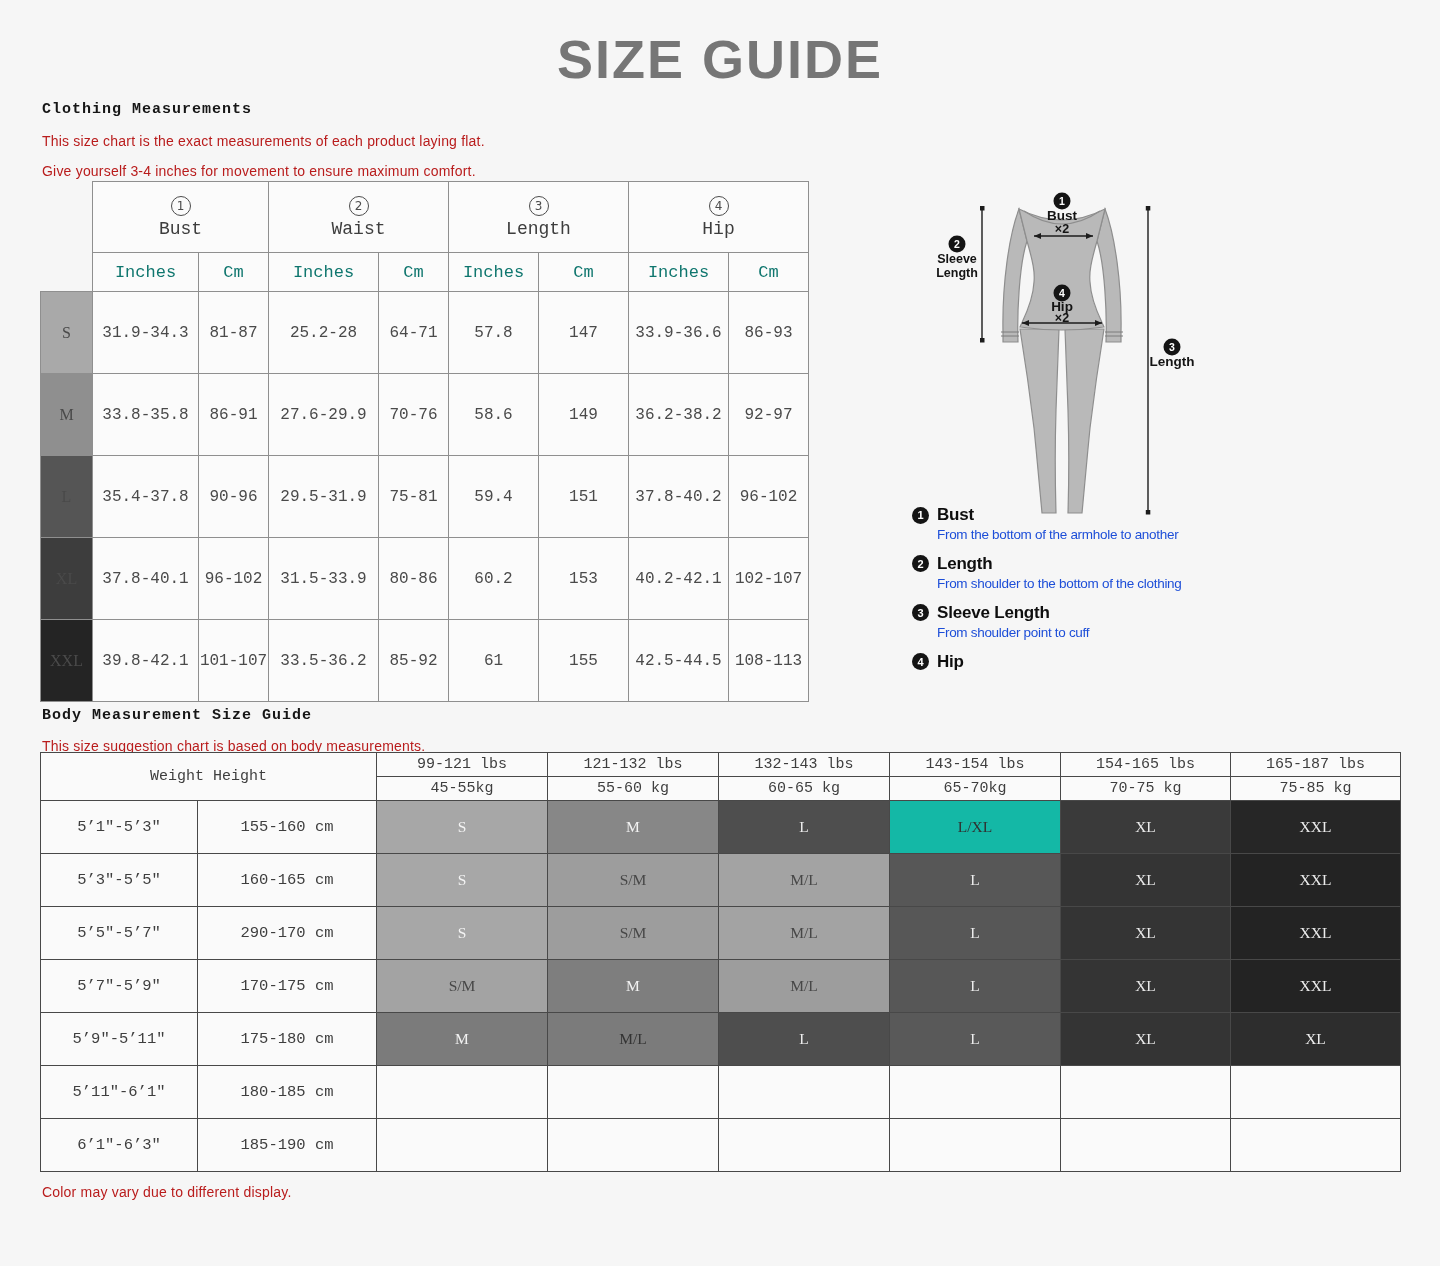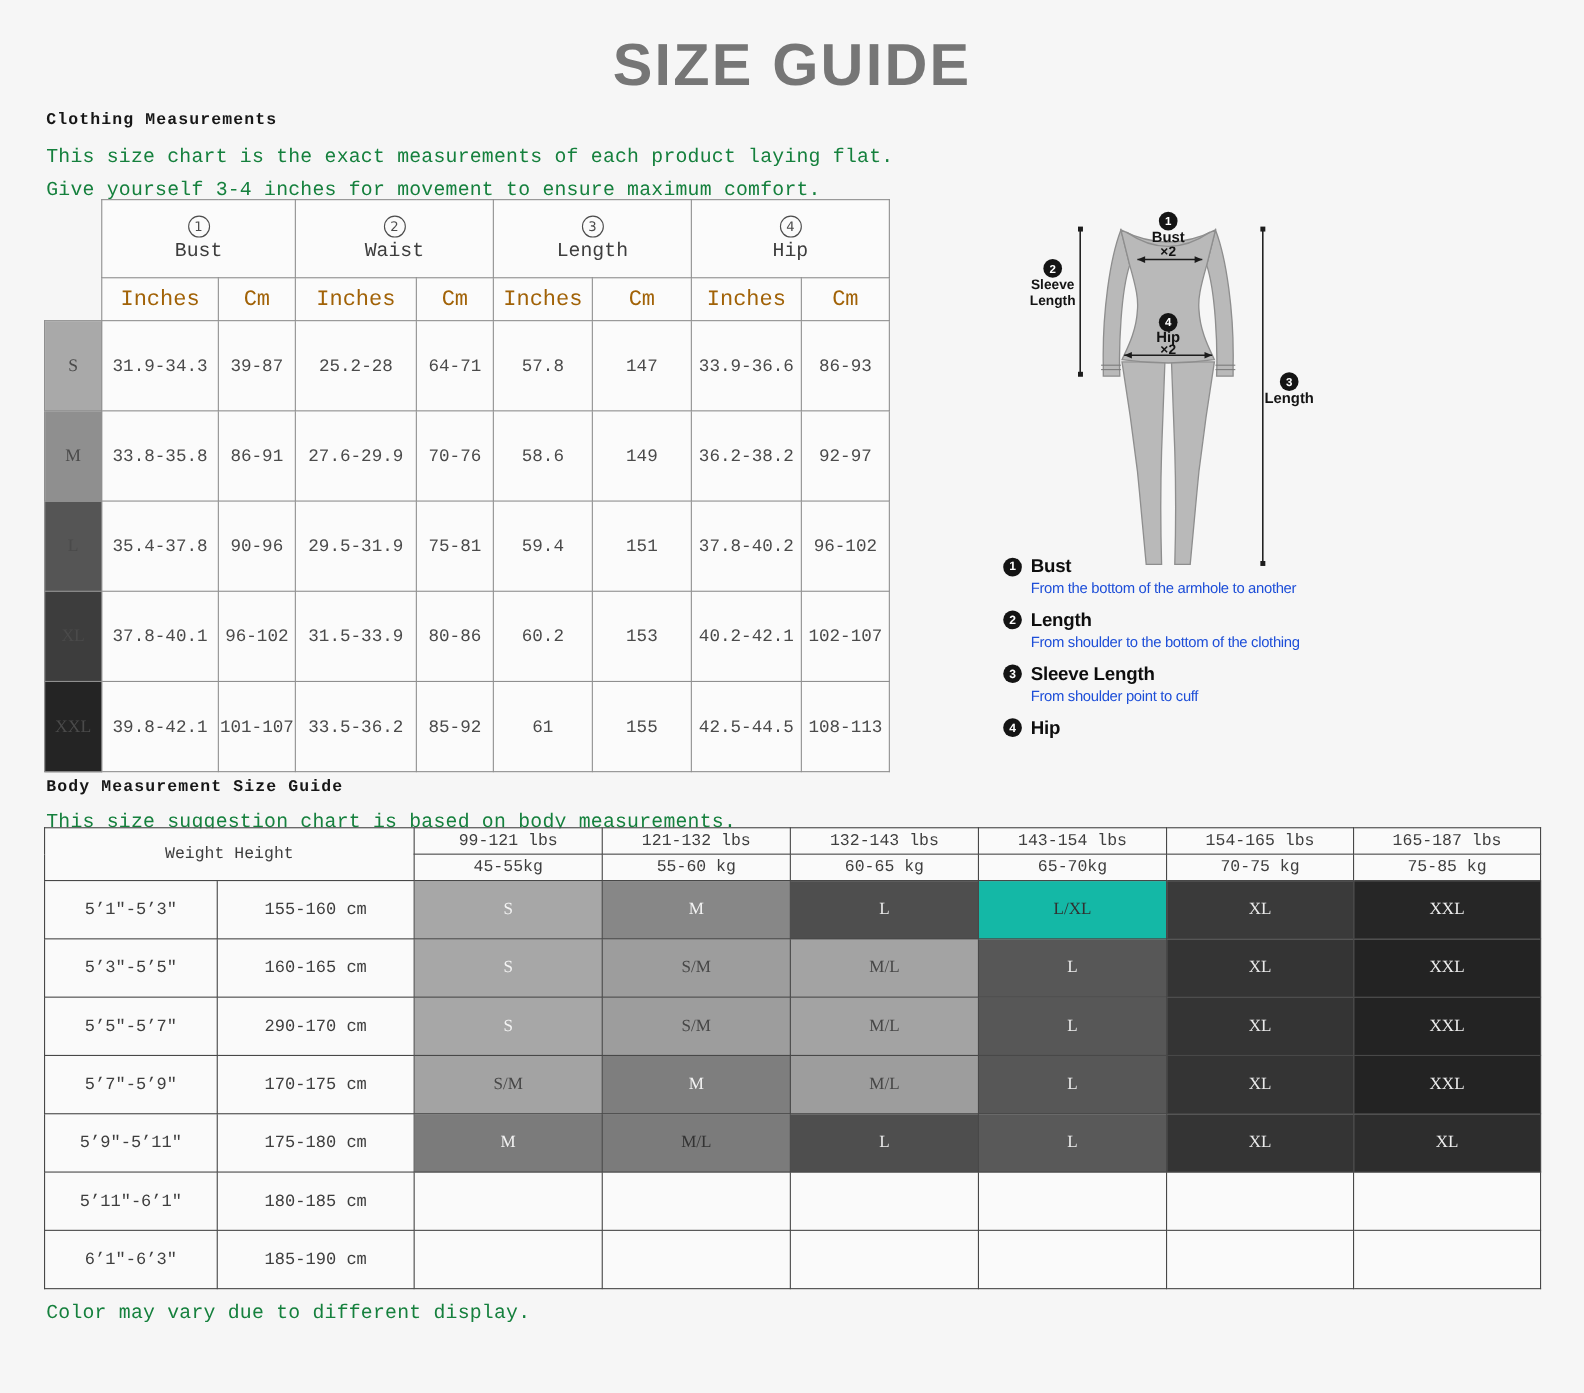--- a/index.html
+++ b/index.html
@@ -21,41 +21,41 @@
   }
 
   
   .sec-heading {
     position:absolute;
     font-family:"Liberation Mono","DejaVu Sans Mono",monospace;
     font-size:15px; font-weight:700; letter-spacing:1px; color:#161616;
   }
   .sec-sub {
     position:absolute;
-    font-family:Liberation Mono, monospace;
-    font-size:18px; color:#15803d; letter-spacing:0.2px;
+    font-family:Liberation Sans, sans-serif;
+    font-size:14px; color:#b91c1c; letter-spacing:0.2px;
   }
   #clothing-heading { top:101px; left:42px; }
   #clothing-sub1    { top:133px; left:42px; }
   #clothing-sub2    { top:163px; left:42px; }
   #body-heading     { top:707px; left:42px; }
   #body-sub1        { top:738px; left:42px; }
   .footnote         { top:1184px; left:42px; }
 
   
   #clothing-table {
     position:absolute; top:181px; left:40px;
     border-collapse:collapse; table-layout:fixed;
     width:768px;
     font-family:"Liberation Mono","DejaVu Sans Mono",monospace;
   }
   #clothing-table td { border:1px solid #8f8f8f; text-align:center; vertical-align:middle; background:#fbfbfb; }
   #clothing-table td.corner { border:none; background:transparent; }
   #clothing-table tr.group-row td { height:71px; }
-  #clothing-table tr.unit-row  td { height:39px; font-size:20px; color:#a16207; }
+  #clothing-table tr.unit-row  td { height:39px; font-size:17px; color:#0f766e; }
   #clothing-table tr.data-row  td { height:82px; font-size:16px; color:#4a4a4a; }
   #clothing-table td.size-cell {
     font-family:"Liberation Serif","DejaVu Serif",serif;
     font-size:15px; color:#f3f3f3;
   }
   .grp-label { font-size:18px; color:#3d3d3d; margin-top:3px; }
   .circ-num {
     display:inline-flex; align-items:center; justify-content:center;
     width:20px; height:20px; border:1.5px solid #4c4c4c; border-radius:50%;
     font-family:"DejaVu Sans",sans-serif; font-size:12px; color:#4c4c4c;
@@ -135,21 +135,21 @@
         <td>Inches</td>
         <td>Cm</td>
         <td>Inches</td>
         <td>Cm</td>
       </tr>
   </tbody>
   <tbody>
       <tr class="data-row">
         <td class="size-cell" style="background: rgb(169, 169, 169);">S</td>
         <td>31.9-34.3</td>
-        <td>39-87</td>
+        <td>81-87</td>
         <td>25.2-28</td>
         <td>64-71</td>
         <td>57.8</td>
         <td>147</td>
         <td>33.9-36.6</td>
         <td>86-93</td>
       </tr>
       <tr class="data-row">
         <td class="size-cell" style="background: rgb(143, 143, 143);">M</td>
         <td>33.8-35.8</td>

